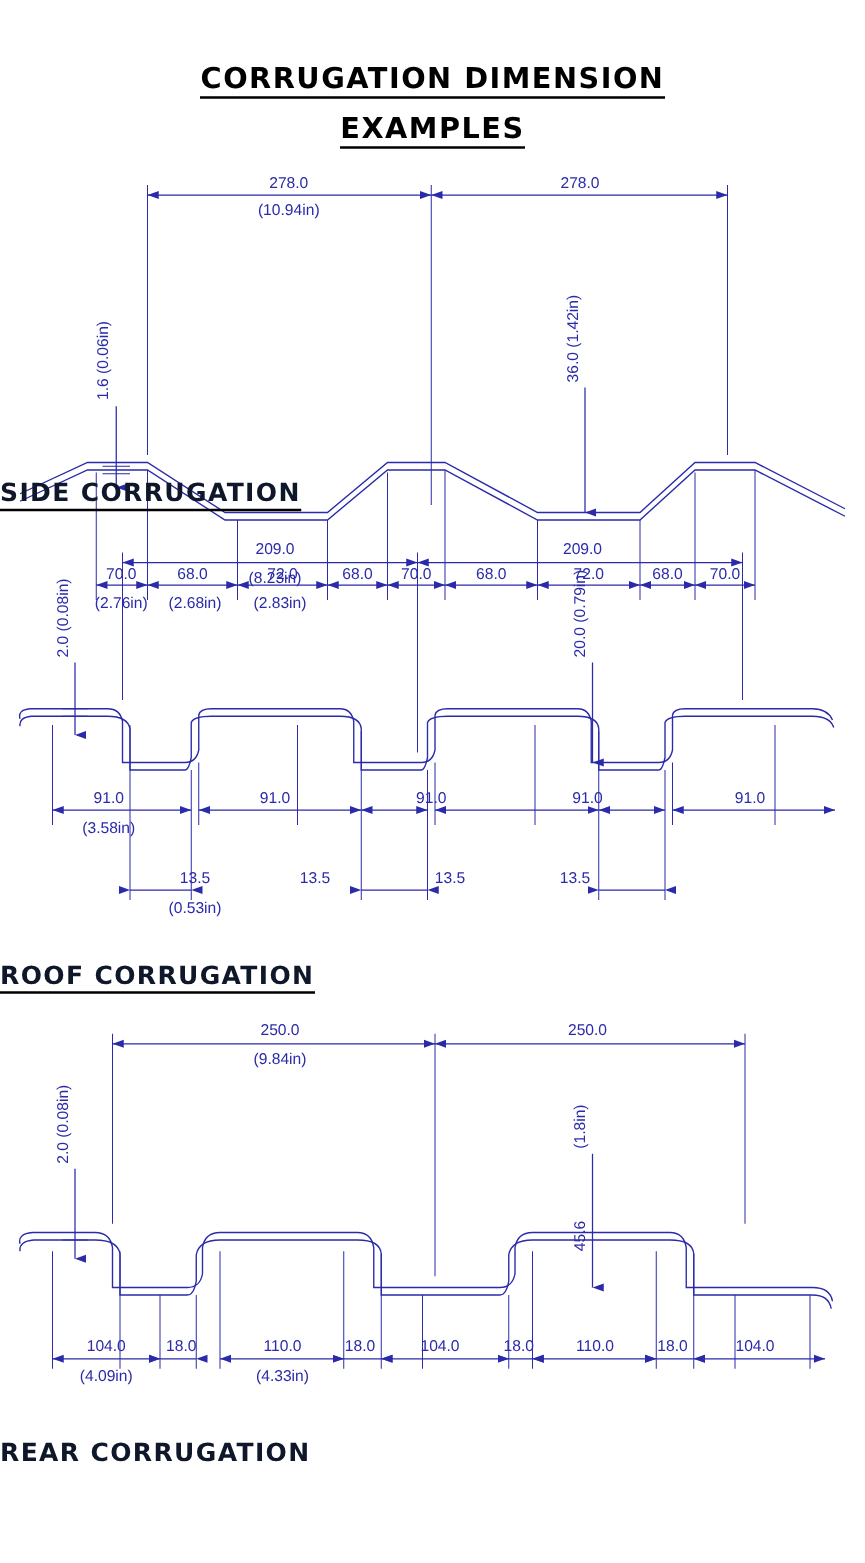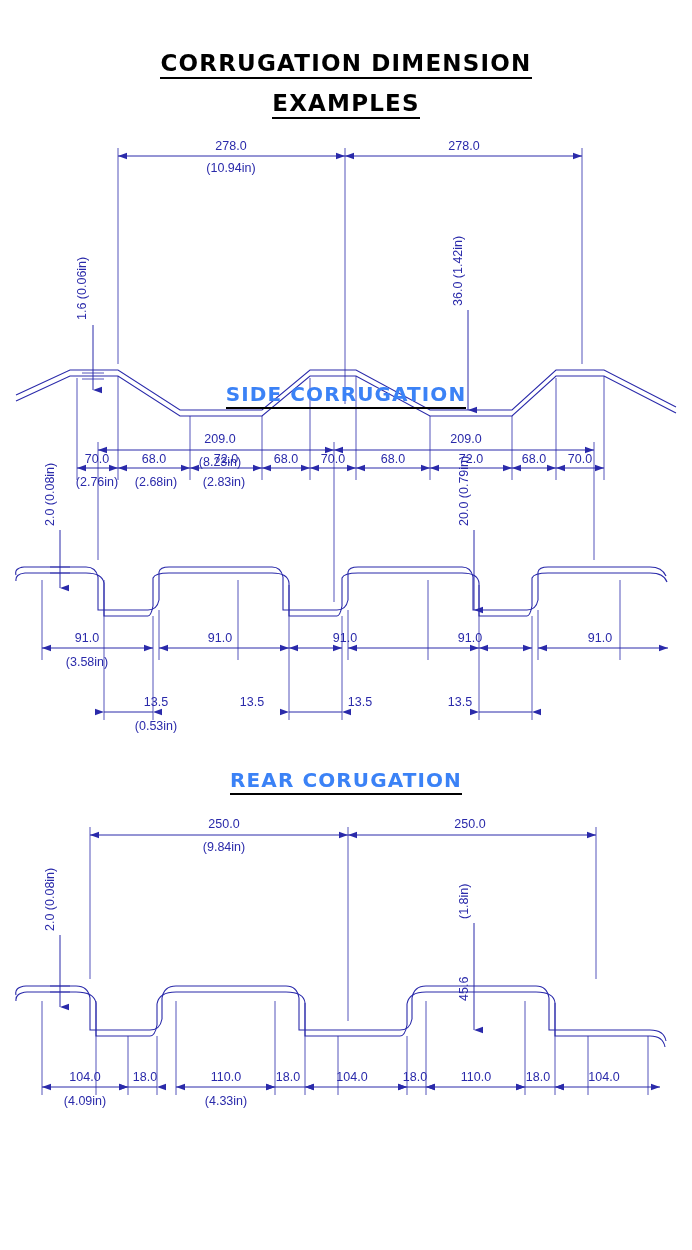--- a/index.html
+++ b/index.html
@@ -37,22 +37,22 @@
     border-bottom: 2px solid #000;
     padding-bottom: 1px;
   }
   .title-main.l1 { top: 50px; }
   .title-main.l2 { top: 90px; }
 
   .section-title {
     position: absolute;
     left: 0;
     width: 692px;
-    text-align: center;
-    color: #3b82f6;
+    text-align: left;
+    color: #0f172a;
     font-weight: bold;
     font-size: 20px;
     letter-spacing: 1.1px;
     font-family: "DejaVu Sans", sans-serif;
   }
   .section-title span {
     display: inline-block;
     border-bottom: 2px solid #000;
     padding-bottom: 1px;
   }
@@ -231,21 +231,21 @@
       <line x1="289" y1="292" x2="342" y2="292" marker-start="url(#arrL)" marker-end="url(#arrR)"></line>
       <line x1="479" y1="292" x2="532" y2="292" marker-start="url(#arrL)" marker-end="url(#arrR)"></line>
     </g>
     <text class="dim-text" x="156" y="286" text-anchor="middle">13.5</text>
     <text class="dim-text" x="156" y="310" text-anchor="middle">(0.53in)</text>
     <text class="dim-text" x="252" y="286" text-anchor="middle">13.5</text>
     <text class="dim-text" x="360" y="286" text-anchor="middle">13.5</text>
     <text class="dim-text" x="460" y="286" text-anchor="middle">13.5</text>
   </svg>
 
-  <div class="section-title" style="top:768px"><span>REAR CORUGATION</span></div>
+  <div class="section-title" style="top:768px"><span>ROOF CORRUGATION</span></div>
 
   <svg class="drawing" width="692" height="340" style="top:805px">
     <g stroke="#2a2aaa" fill="none" stroke-width="1.1">
       <path d="M16,190 Q14,182 26,181 L76,181 Q88,181 90,193 L90,225 L150,225 Q160,225 162,214 L162,193 Q164,181 176,181 L286,181 Q297,181 299,193 L299,225 L400,225 Q410,225 412,214 L412,193 Q414,181 426,181 L536,181 Q547,181 549,193 L549,225 L650,225 Q664,225 666,236"></path>
       <path d="M16,196 Q15,188 27,187 L76,187 Q94,187 96,198 L96,231 L150,231 Q155,231 157,220 L157,199 Q159,187 176,187 L286,187 Q304,187 305,198 L305,231 L400,231 Q405,231 407,220 L407,199 Q409,187 426,187 L536,187 Q554,187 555,198 L555,231 L650,231 Q663,231 665,242"></path>
       <g stroke-width="0.8">
         <line x1="42" y1="196" x2="42" y2="290"></line>
         <line x1="96" y1="196" x2="96" y2="290"></line>
         <line x1="128" y1="231" x2="128" y2="290"></line>
         <line x1="157" y1="231" x2="157" y2="290"></line>
@@ -304,14 +304,15 @@
     <text class="dim-text" x="226" y="276" text-anchor="middle">110.0</text>
     <text class="dim-text" x="226" y="300" text-anchor="middle">(4.33in)</text>
     <text class="dim-text" x="288" y="276" text-anchor="middle">18.0</text>
     <text class="dim-text" x="352" y="276" text-anchor="middle">104.0</text>
     <text class="dim-text" x="415" y="276" text-anchor="middle">18.0</text>
     <text class="dim-text" x="476" y="276" text-anchor="middle">110.0</text>
     <text class="dim-text" x="538" y="276" text-anchor="middle">18.0</text>
     <text class="dim-text" x="604" y="276" text-anchor="middle">104.0</text>
   </svg>
 
+  <div class="section-title plain" style="top:1150px"><span>REAR CORRUGATION</span></div>
 
 </div>
 
 </body></html>

